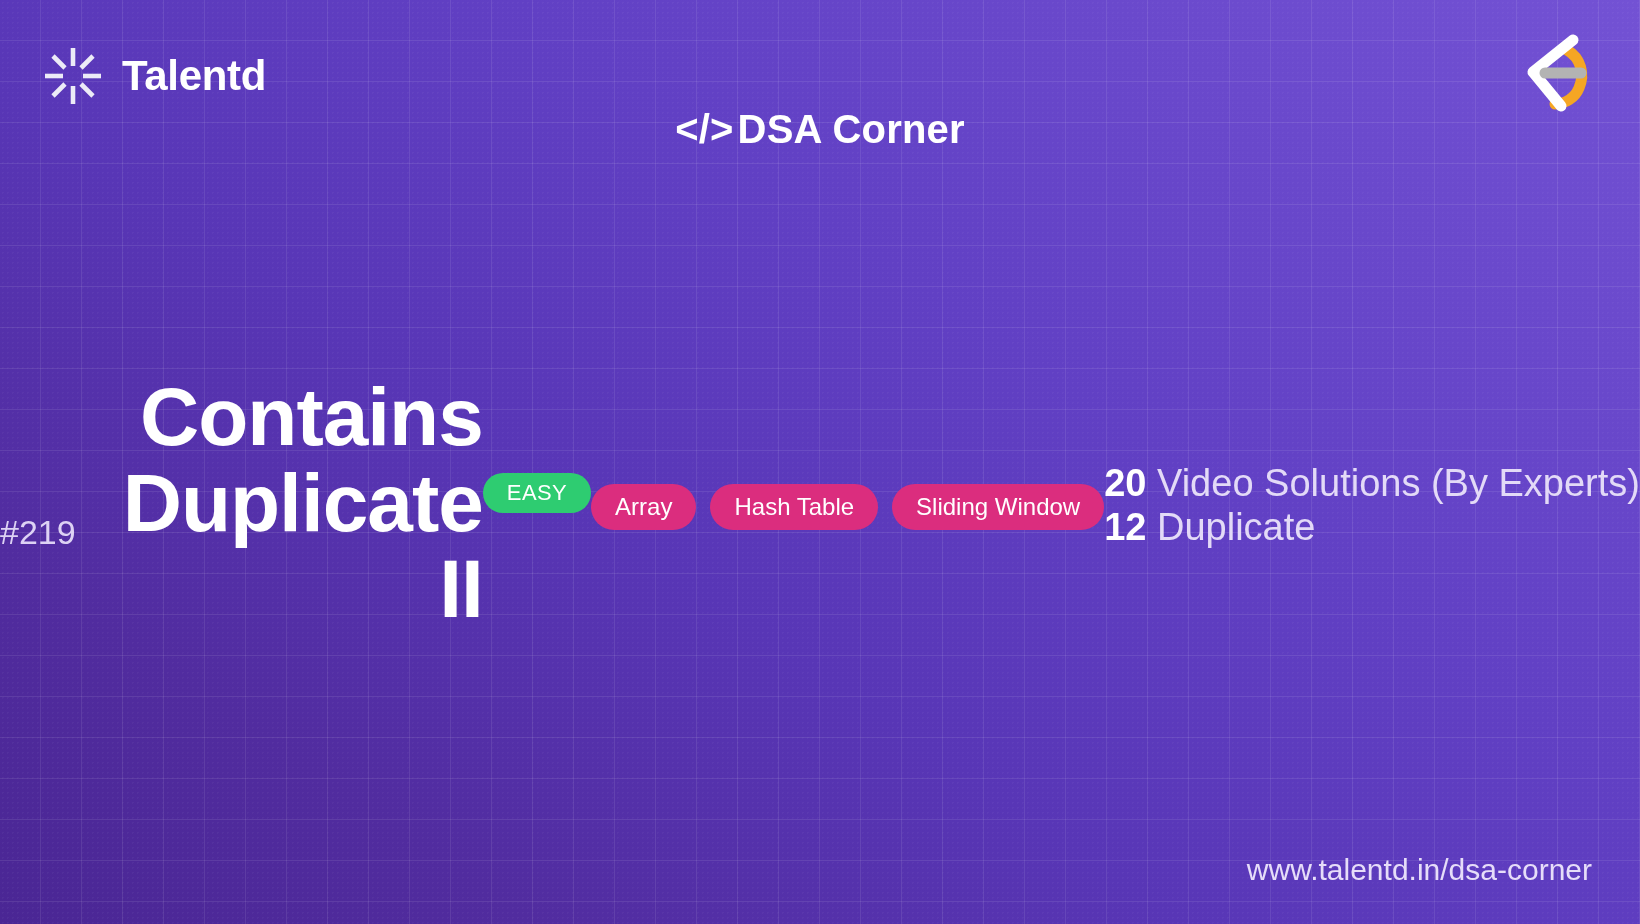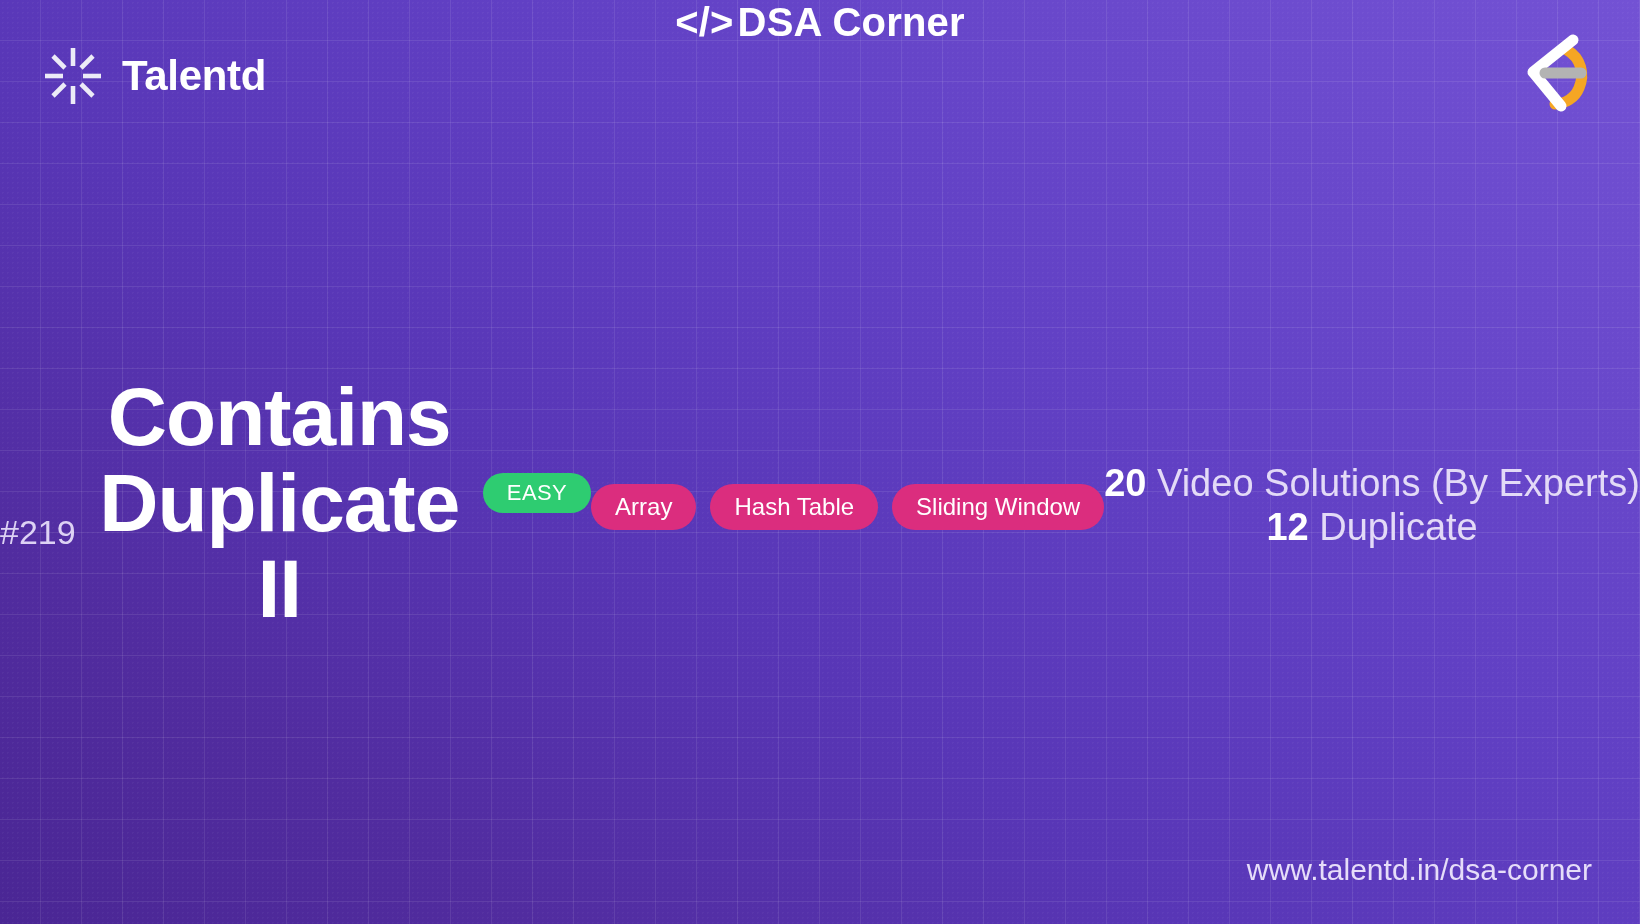--- a/index.html
+++ b/index.html
@@ -69,21 +69,21 @@
     font-weight:bold;
     color:#ffffff;
     letter-spacing:-0.3px;
     line-height:1;
   }
 
   .header-title-wrap {
     position:absolute;
     left:0; right:0; top:0;
     height:152px;
-    display:flex; align-items:flex-start; justify-content:center;
+    display:flex; align-items:flex-end; justify-content:center;
     pointer-events:none;
   }
 
   .header-title {
     font-size:40px;
     font-weight:bold;
     color:#ffffff;
     letter-spacing:0.2px;
     white-space:nowrap;
   }
@@ -112,21 +112,21 @@
     line-height:1;
   }
 
   .problem-title {
     margin-top:20px;
     font-size:82px;
     font-weight:bold;
     color:#ffffff;
     letter-spacing:-1px;
     line-height:1.05;
-    text-align:center;
+    text-align:right;
   }
 
   .difficulty-badge {
     display:inline-flex; align-items:center; justify-content:center;
     height:40px;
     padding:0 24px;
     border-radius:20px;
     background:#2ecc71;
     color:#ffffff;
     font-size:22px;
@@ -146,21 +146,21 @@
     padding:0 24px;
     border-radius:23px;
     background:#db2d7e;
     color:#ffffff;
     font-size:24px;
     white-space:nowrap;
   }
 
   .stats {
     margin-top:26px;
-    display:flex; flex-direction:column; align-items:center;
+    display:flex; flex-direction:column; 
   }
 
   .stat-line {
     font-size:38px;
     color:#e3daf7;
     line-height:1.15;
     white-space:nowrap;
   }
   .stat-line .stat-value {
     font-weight:bold;

